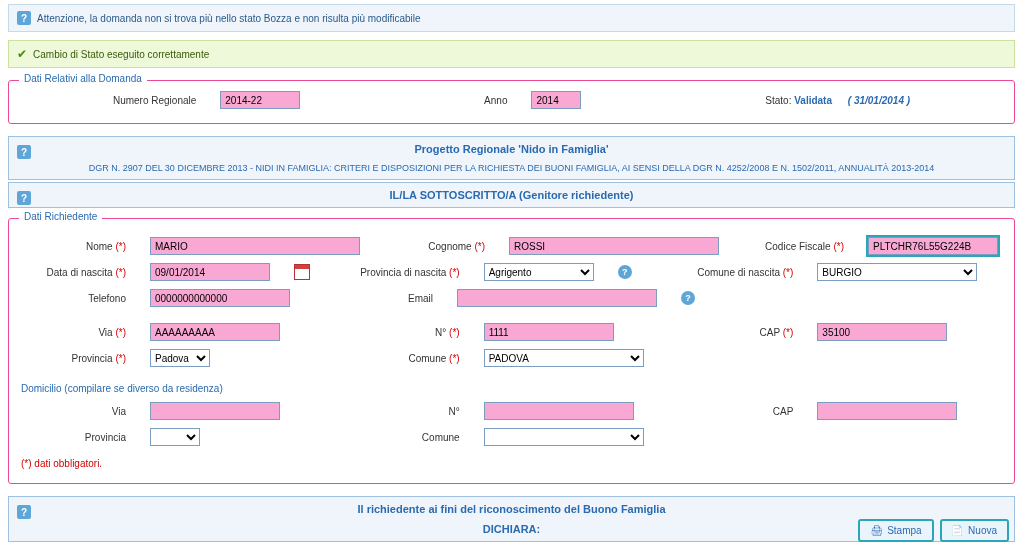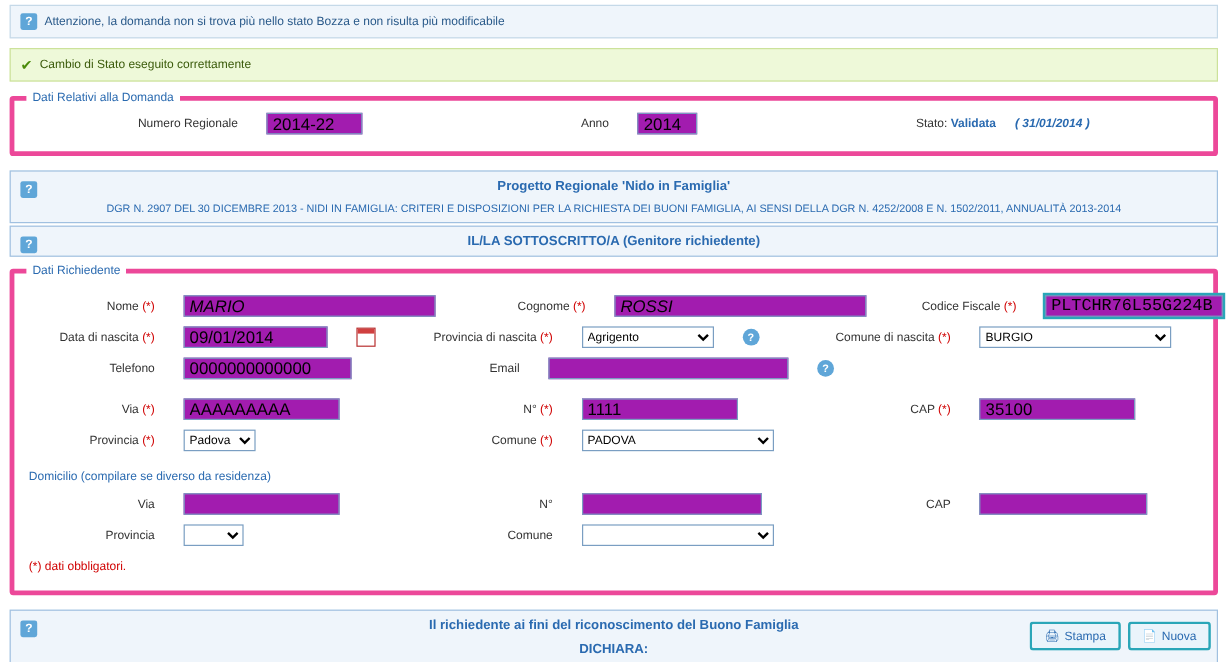--- a/index.html
+++ b/index.html
@@ -37,21 +37,21 @@
     align-items: center;
     justify-content: center;
     font-size: 10px;
     font-weight: bold;
     border-radius: 2px;
     flex-shrink: 0;
   }
   .icon-question { background: #5fa6d8; color: #fff; }
   .icon-check { color: #4a8b0a; font-size: 12px; }
   .fieldset {
-    border: 4px solid #ec4899;
+    border: 1px solid #ec4899;
     border-radius: 3px;
     margin-bottom: 12px;
     padding: 10px 12px 14px;
     position: relative;
   }
   .fieldset-legend {
     position: absolute;
     top: -8px;
     left: 10px;
     background: #fff;
@@ -81,26 +81,26 @@
     font-size: 9px;
   }
   .field { display: flex; align-items: center; gap: 24px; flex: 1; justify-content: flex-end; }
   .field label { color: #333; white-space: nowrap; text-align: right; }
   .req { color: #d00000; }
   .input-text {
     border: 1px solid #7a9ec2;
     height: 18px;
     padding: 1px 4px;
     font-family: inherit;
-    font-size: 14px;
-    background: #a21caf;
+    font-size: 10px;
+    background: #f9a8d4;
   }
   .input-narrow { width: 80px; }
-  .input-med { width: 210px; font-style: italic; }
-  .input-lg { width: 148px; font-family: Liberation Mono, monospace; }
+  .input-med { width: 210px; }
+  .input-lg { width: 130px; }
   .select { border: 1px solid #7a9ec2; height: 18px; font-size: 10px; background: #fff; }
   .calendar-icon {
     width: 16px; height: 16px;
     background: #fff;
     border: 1px solid #b83030;
     position: relative;
     display: inline-block;
     cursor: pointer;
   }
   .calendar-icon::before {

